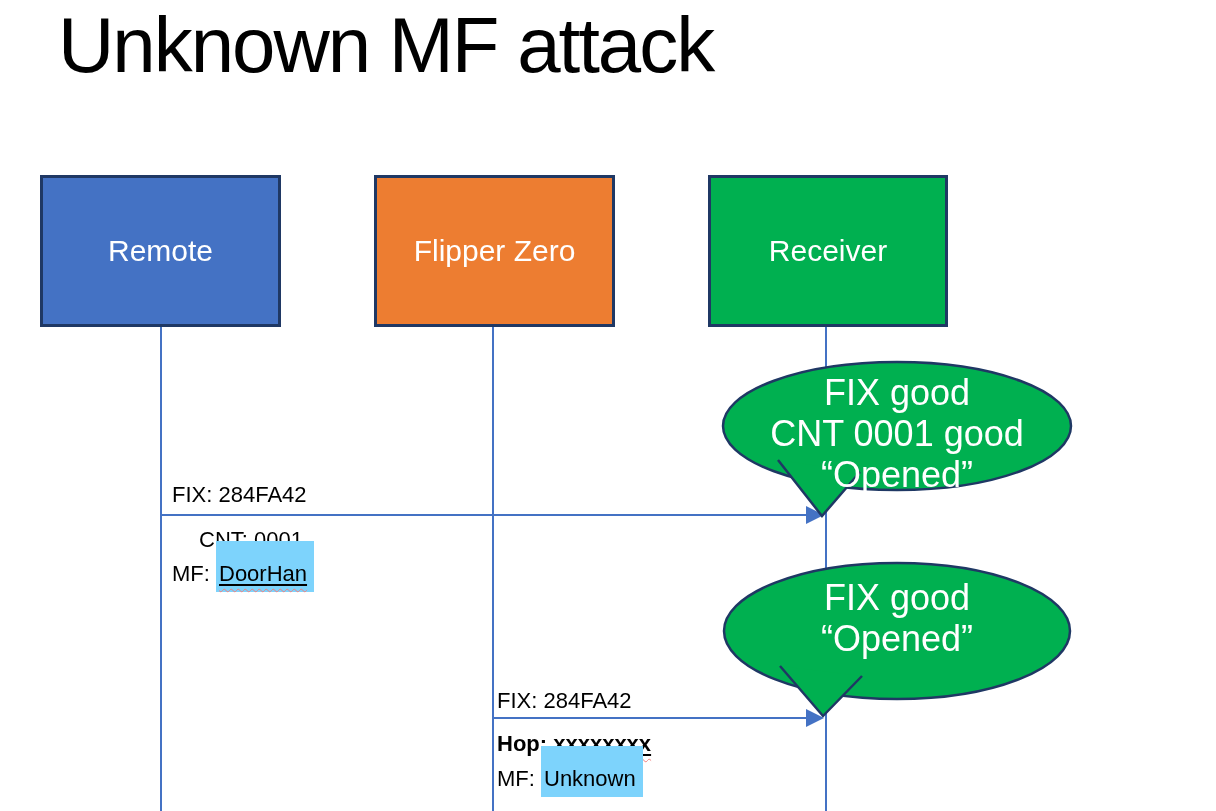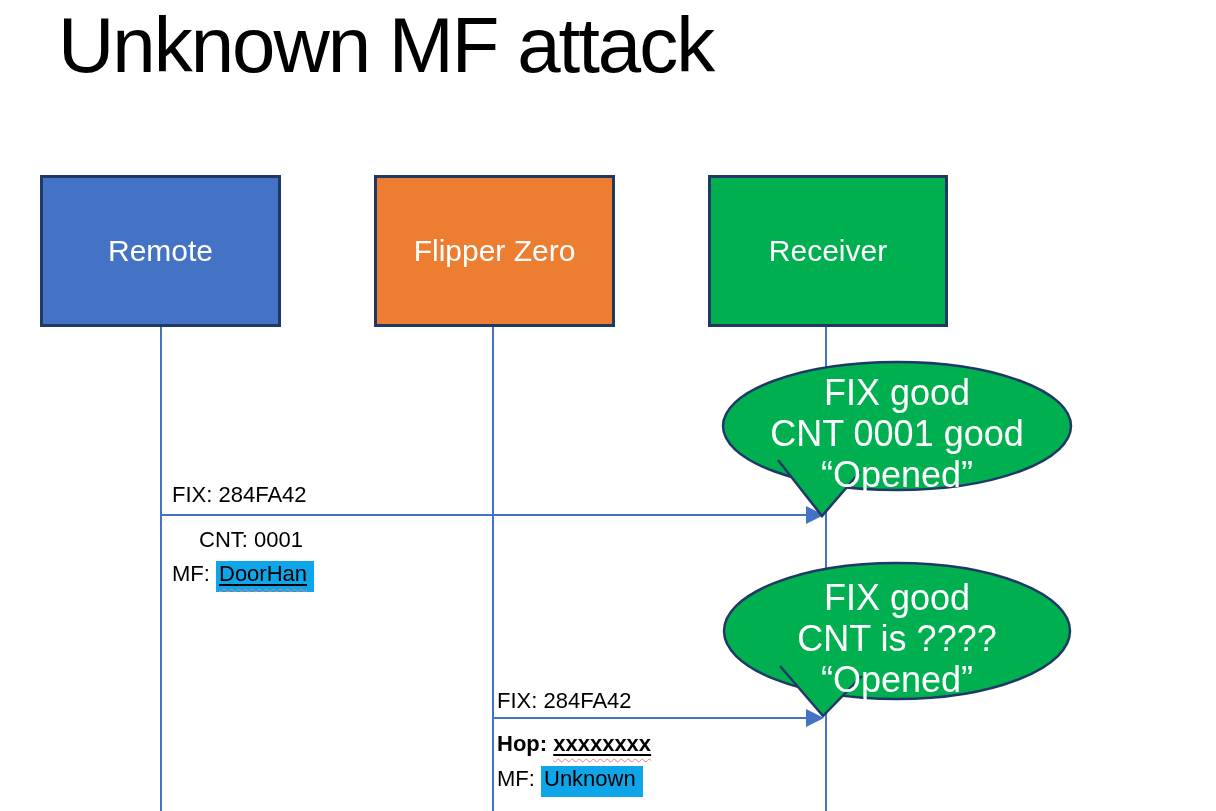--- a/index.html
+++ b/index.html
@@ -45,21 +45,21 @@
   .label-line {
     position:absolute; font-size:22px; color:#000; white-space:nowrap; line-height:38px;
   }
   .m1-l1 { left:172px; top:476px; }
   .m1-l2 { left:156px; top:521px;margin-left:43px; }
   .m1-l3 { left:172px; top:555px; }
   .m2-l1 { left:497px; top:682px; }
   .m2-l2 { left:497px; top:725px;font-weight:bold; }
   .m2-l3 { left:497px; top:760px; }
 
-  .hl { background:#0ea5e9; padding:0 7px 6px 3px; }
+  .hl { background:#7dd3fc; padding:20px 7px 6px 3px; }
   .wavy {
     text-decoration-line:underline;
     text-decoration-style:wavy;
     text-decoration-color:#F08080;
     text-decoration-thickness:1px;
     text-underline-offset:7px;
   }
   .ul-black {
     text-decoration-line:underline;
     text-decoration-style:solid;
@@ -113,21 +113,20 @@
     </g>
   </svg>
 
   <div class="callout-text callout-text-1">
     <div>FIX good</div>
     <div>CNT 0001 good</div>
     <div>“Opened”</div>
   </div>
   <div class="callout-text callout-text-2">
     <div>FIX good</div>
-    <div>CNT is ????</div>
     <div>“Opened”</div>
   </div>
 
   <div class="label-line m1-l1">FIX: 284FA42</div>
   <div class="label-line m1-l2">CNT: 0001</div>
   <div class="label-line m1-l3">
     <span>MF: </span><span class="hl"><span class="wavy"><span class="ul-black">DoorHan</span></span></span>
   </div>
 
   <div class="label-line m2-l1">FIX: 284FA42</div>

